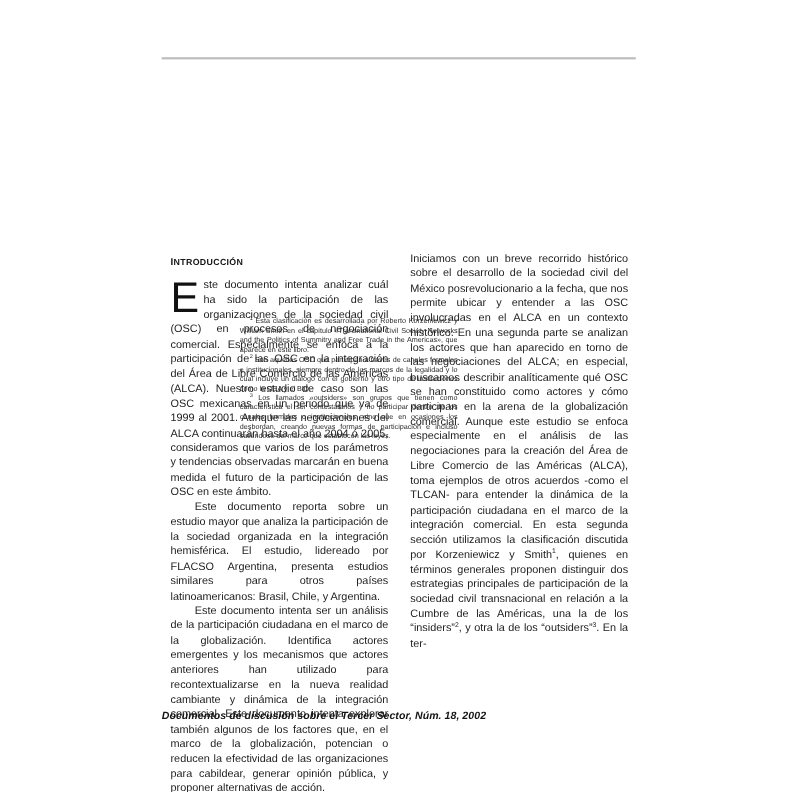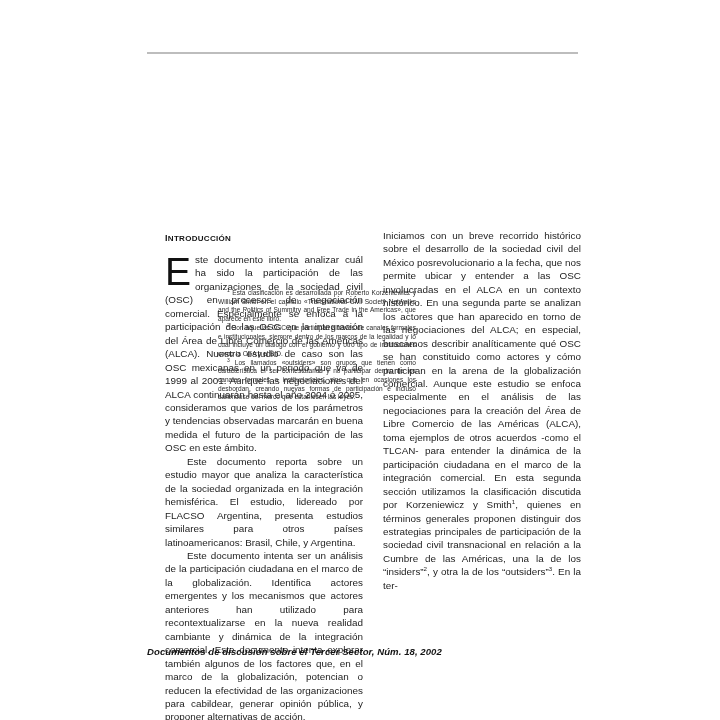--- a/index.html
+++ b/index.html
@@ -30,21 +30,21 @@
     left: 147px;
     top: 52px;
     width: 431px;
     height: 2px;
     background: #bdbdbd;
   }
 
   
   .body-area {
     position: absolute;
-    left: 165px;
+    left: 155px;
     top: 229px;
     width: 431px;
     height: 400px;
   }
 
   .col {
     position: absolute;
     top: 0;
     width: 198px;
   }
@@ -139,21 +139,21 @@
   <div class="body-area">
 
     <div class="col col-left">
 
       <h2 class="section-title">Introducción</h2>
 
       <p class="body-text dropcap-para">
         <span class="dropcap">E</span><span>ste documento intenta analizar cuál ha sido la participación de las organizaciones de la sociedad civil (OSC) en procesos de negociación comercial. Especialmente se enfoca a la participación de las OSC en la integración del Área de Libre Comercio de las Américas (ALCA). Nuestro estudio de caso son las OSC mexicanas en un periodo que va de 1999 al 2001. Aunque las negociaciones del ALCA continuarán hasta el año 2004 ó 2005, consideramos que varios de los parámetros y tendencias observadas marcarán en buena medida el futuro de la participación de las OSC en este ámbito.</span>
       </p>
 
-      <p class="body-text">Este documento reporta sobre un estudio mayor que analiza la característica de la sociedad organizada en la integración hemisférica. El estudio, lidereado por FLACSO Argentina, presenta estudios similares para otros países latinoamericanos: Brasil, Chile, y Argentina.</p>
+      <p class="body-text">Este documento reporta sobre un estudio mayor que analiza la participación de la sociedad organizada en la integración hemisférica. El estudio, lidereado por FLACSO Argentina, presenta estudios similares para otros países latinoamericanos: Brasil, Chile, y Argentina.</p>
 
       <p class="body-text">Este documento intenta ser un análisis de la participación ciudadana en el marco de la globalización. Identifica actores emergentes y los mecanismos que actores anteriores han utilizado para recontextualizarse en la nueva realidad cambiante y dinámica de la integración comercial. Este documento intenta explorar también algunos de los factores que, en el marco de la globalización, potencian o reducen la efectividad de las organizaciones para cabildear, generar opinión pública, y proponer alternativas de acción.</p>
     </div>
 
     <div class="col col-right">
       <p class="body-text">
         <span>Iniciamos con un breve recorrido histórico sobre el desarrollo de la sociedad civil del México posrevolucionario a la fecha, que nos permite ubicar y entender a las OSC involucradas en el ALCA en un contexto histórico. En una segunda parte se analizan los actores que han aparecido en torno de las negociaciones del ALCA; en especial, buscamos describir analíticamente qué OSC se han constituido como actores y cómo participan en la arena de la globalización comercial. Aunque este estudio se enfoca especialmente en el análisis de las negociaciones para la creación del Área de Libre Comercio de las Américas (ALCA), toma ejemplos de otros acuerdos -como el TLCAN- para entender la dinámica de la participación ciudadana en el marco de la integración comercial. En esta segunda sección utilizamos la clasificación discutida por Korzeniewicz y Smith</span><sup class="ref">1</sup><span>, quienes en términos generales proponen distinguir dos estrategias principales de participación de la sociedad civil transnacional en relación a la Cumbre de las Américas, una la de los </span><span class="it">“insiders”</span><sup class="ref">2</sup><span>, y otra la de los </span><span class="it">“outsiders”</span><sup class="ref">3</sup><span>. En la ter-</span>
       </p>
     </div>
 

